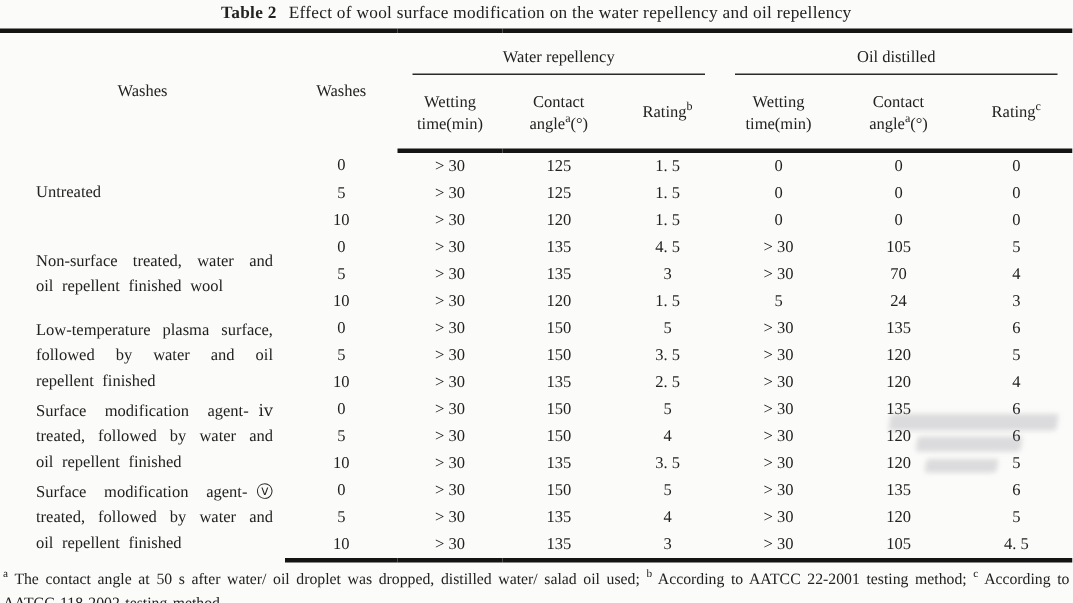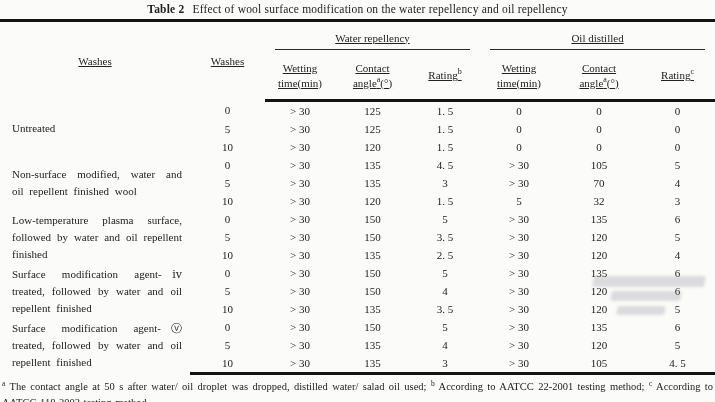--- a/index.html
+++ b/index.html
@@ -38,21 +38,20 @@
   col.c-ow      { width: 78px; }
   col.c-oc      { width: 82px; }
   col.c-or      { width: 75px; }
 
   thead th {
     font-weight: normal;
     text-align: center;
     vertical-align: middle;
     padding: 0;
     font-size: 11px;
-    text-decoration: underline;
   }
   thead tr.grp-row th { height: 30px; }
   thead tr.sub-row th { height: 47px; border-bottom: 3px solid #141414; line-height: 15px; }
   th .grpline {
     display: block;
     margin: 0 10px;
     padding: 7px 0 5px 0;
     border-bottom: 1.5px solid #2a2a2a;
   }
   sup { font-size: 8px; line-height: 0; }
@@ -61,21 +60,21 @@
     height: 18px;
     padding: 0;
     text-align: center;
     vertical-align: middle;
     font-size: 11px;
     line-height: 18px;
   }
   tbody td.sample {
     text-align: justify;
     text-align-last: left;
-    padding: 0 8px 0 12px;
+    padding: 0 8px 0 24px;
     line-height: 17px;
     word-spacing: 3px;
   }
   tbody tr.last-row td { border-bottom: 3px solid #141414; }
 
   .footnotes {
     font-size: 10.5px;
     line-height: 16px;
     padding: 4px 2px 0 2px;
     text-align: justify;
@@ -181,21 +180,21 @@
         <tr>
           <td>10</td>
           <td>&gt; 30</td>
           <td>120</td>
           <td>1. 5</td>
           <td>0</td>
           <td>0</td>
           <td>0</td>
         </tr>
         <tr>
-          <td class="sample" rowspan="3">Non-surface modified, water and oil repellent finished wool</td>
+          <td class="sample" rowspan="3">Non-surface treated, water and oil repellent finished wool</td>
           <td>0</td>
           <td>&gt; 30</td>
           <td>135</td>
           <td>4. 5</td>
           <td>&gt; 30</td>
           <td>105</td>
           <td>5</td>
         </tr>
         <tr>
           <td>5</td>
@@ -205,21 +204,21 @@
           <td>&gt; 30</td>
           <td>70</td>
           <td>4</td>
         </tr>
         <tr>
           <td>10</td>
           <td>&gt; 30</td>
           <td>120</td>
           <td>1. 5</td>
           <td>5</td>
-          <td>32</td>
+          <td>24</td>
           <td>3</td>
         </tr>
         <tr>
           <td class="sample" rowspan="3">Low-temperature plasma surface, followed by water and oil repellent finished</td>
           <td>0</td>
           <td>&gt; 30</td>
           <td>150</td>
           <td>5</td>
           <td>&gt; 30</td>
           <td>135</td>

